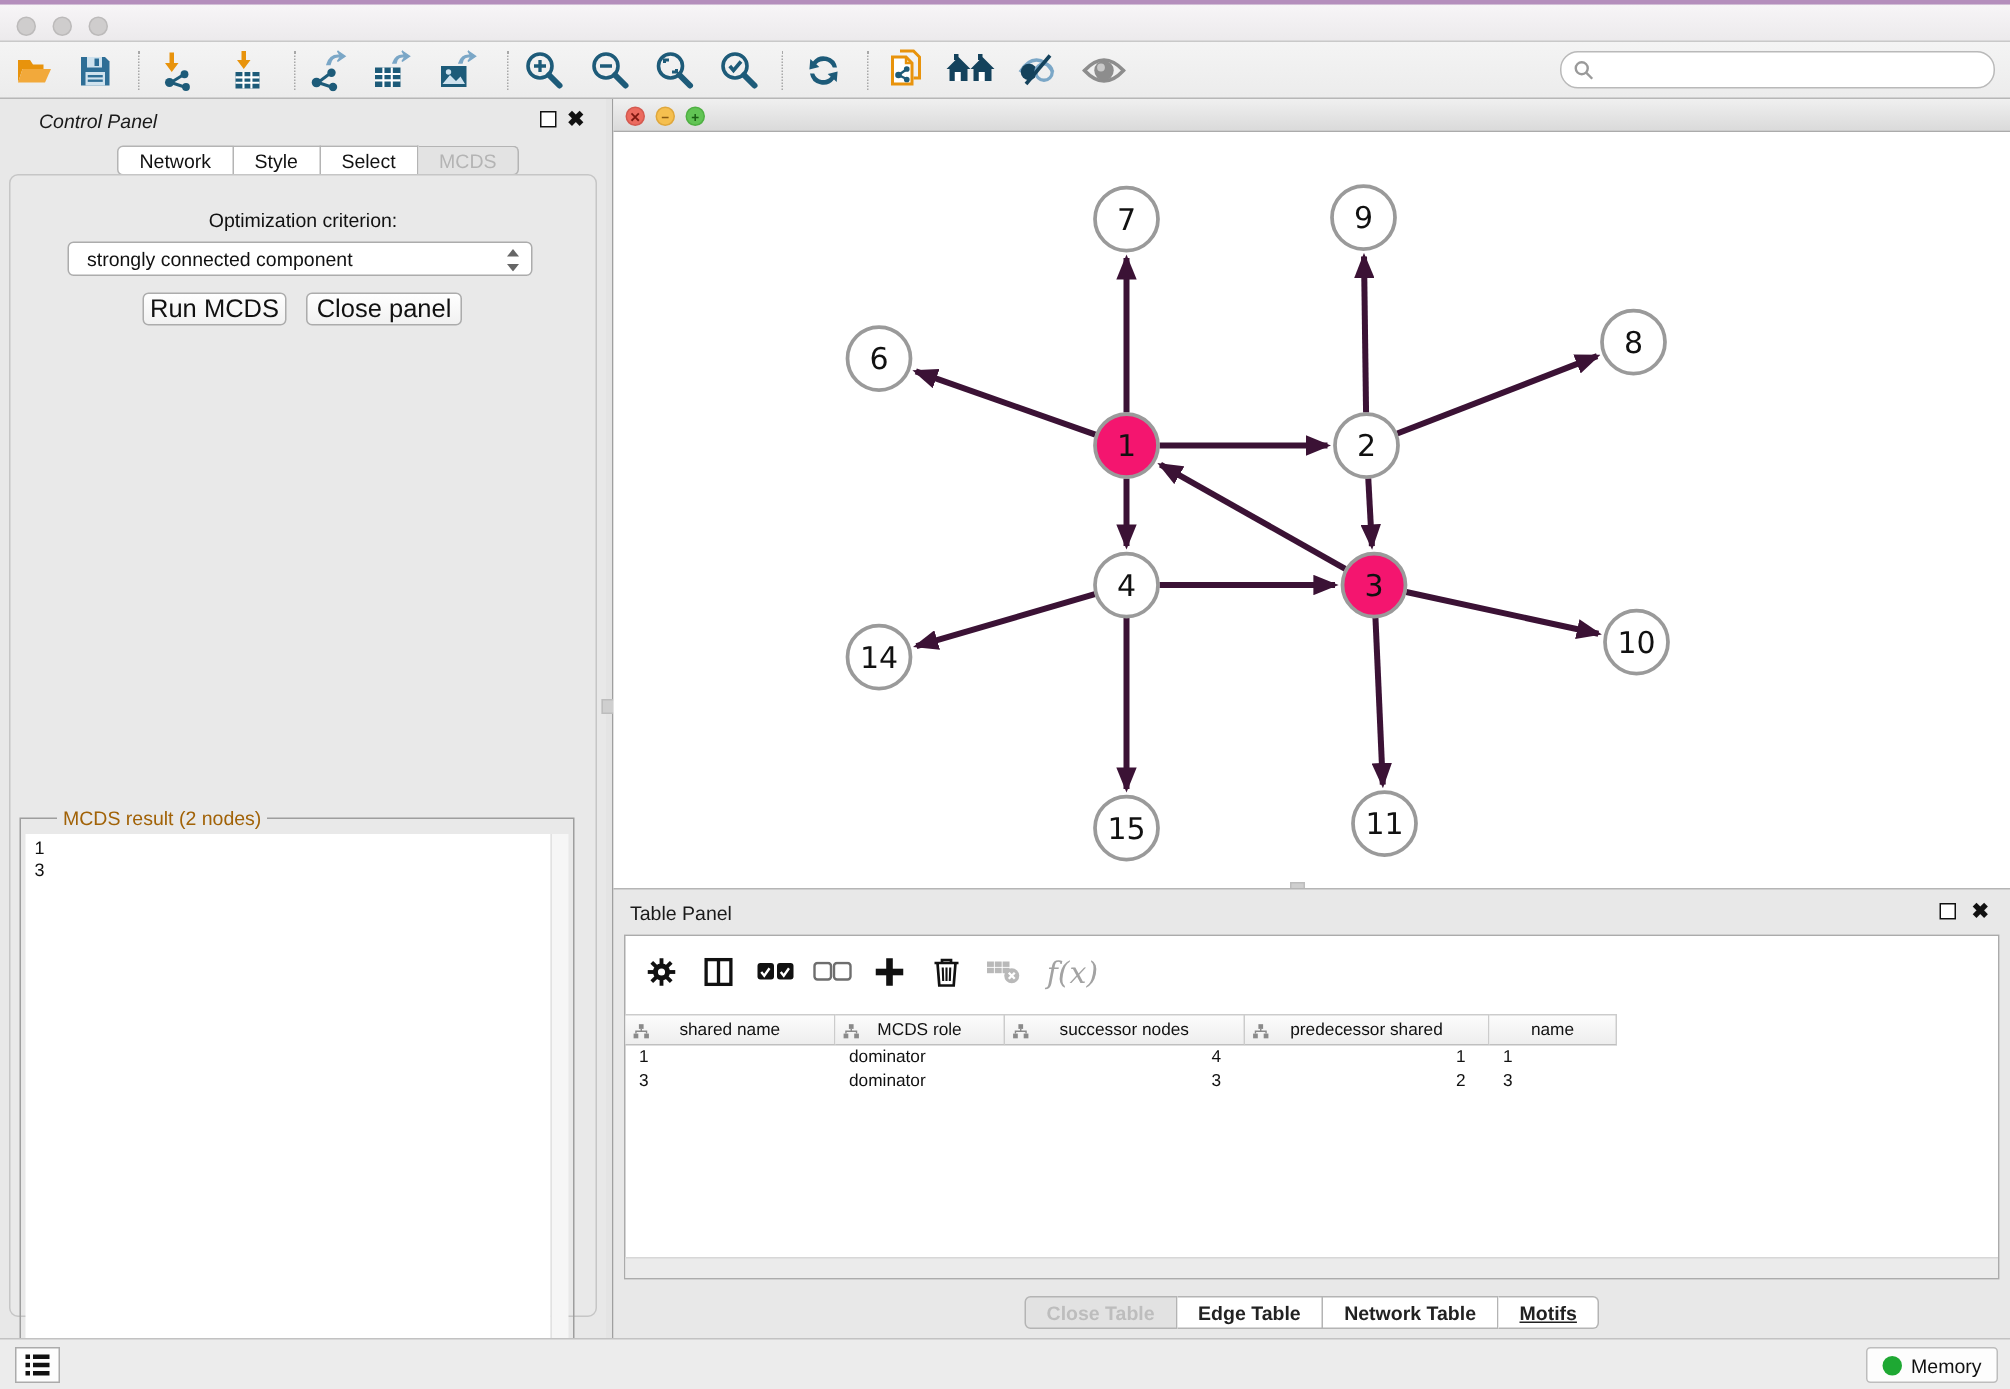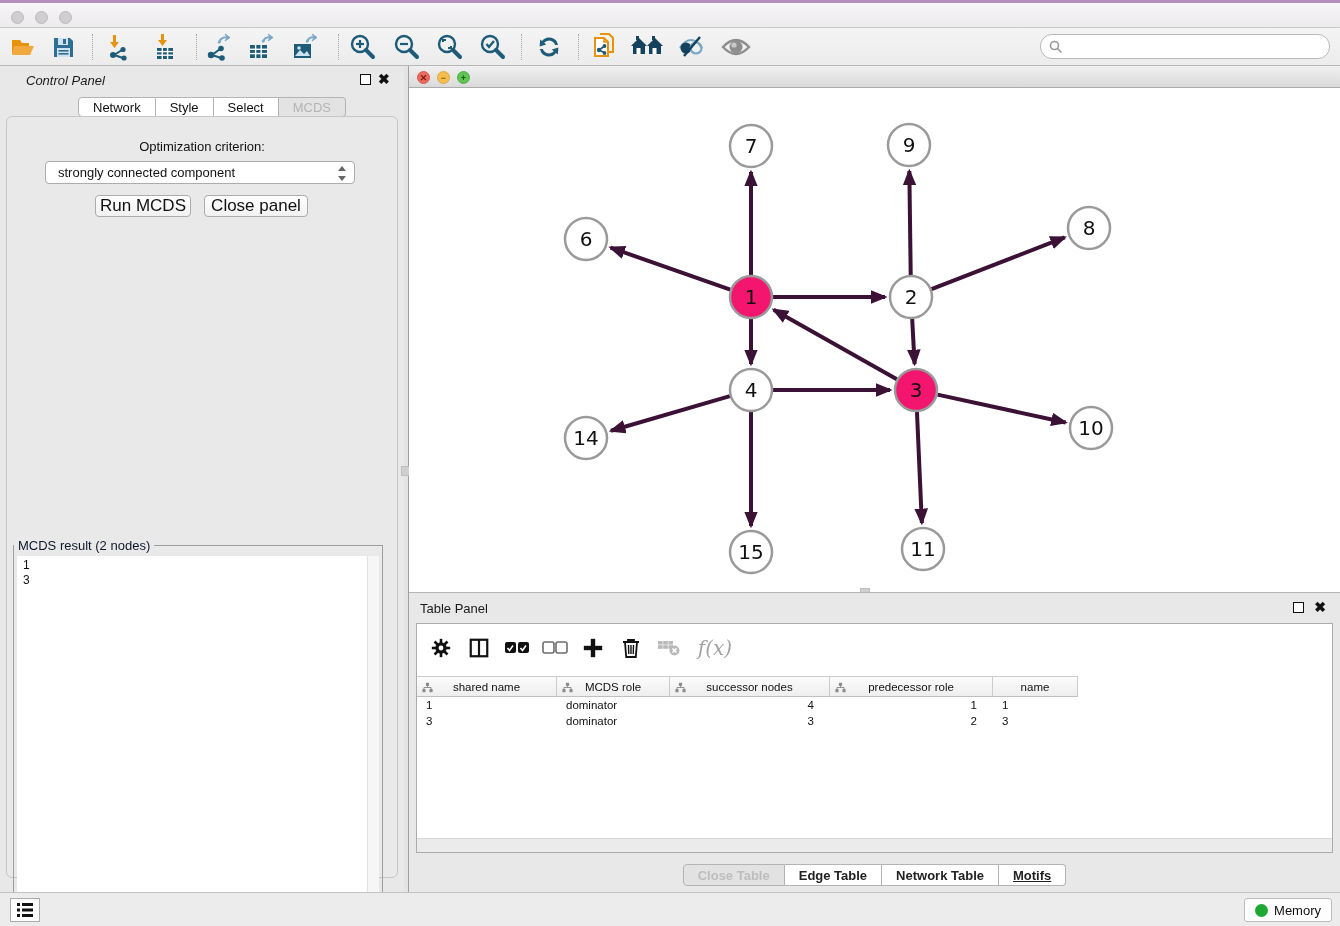--- a/index.html
+++ b/index.html
@@ -29,21 +29,21 @@
   .cp-tab:last-child { border-radius:0 4px 4px 0; }
   .cp-tab.active { background:#e3e3e3; color:#b4b4b4; }
   #cp-body { position:absolute; left:6px; top:50px; width:392px; height:762px; border:1px solid #c6c6c6; border-radius:6px; background:#e9e9e9; }
   #opt-label { position:absolute; left:0; top:22px; width:100%; text-align:center; font-size:13px; color:#111; }
   #criterion-select { position:absolute; left:38px; top:44px; width:310px; height:23px; background:#fff; border:1px solid #acacac; border-radius:4px; font-size:13px; display:flex; align-items:center; padding-left:12px; color:#111; }
   .stepper { position:absolute; right:7px; top:4px; }
   .cp-btn { position:absolute; top:78px; height:22px; background:linear-gradient(#ffffff,#f1f1f1); border:1px solid #acacac; border-radius:4px; font-size:17px; color:#111; display:flex; align-items:center; justify-content:center; }
   #run-btn { left:88px; width:96px; }
   #closep-btn { left:197px; width:104px; }
   #mcds-fieldset { position:absolute; left:6px; top:428px; width:370px; height:382px; border:1px solid #9e9e9e; }
-  #mcds-legend { position:absolute; left:0; top:-8px; background:#e9e9e9; padding:0 4px; font-size:13px; color:#0f172a; }
+  #mcds-legend { position:absolute; left:24px; top:-8px; background:#e9e9e9; padding:0 4px; font-size:13px; color:#a16207; }
   #mcds-text { position:absolute; left:3px; top:10px; right:15px; bottom:3px; background:#fff; font-size:12px; color:#111; padding:2px 0 0 6px; white-space:pre; line-height:15px; }
   #mcds-scroll { position:absolute; top:10px; right:3px; bottom:3px; width:12px; background:#f6f6f6; border-left:1px solid #e2e2e2; }
 
   
   #vsplit { left:404px; top:66px; width:5px; height:826px; background:#e4e4e4; border-right:1px solid #9f9f9f; }
   .grip { background:#cfcfcf; border:1px solid #bdbdbd; }
 
   
   #net-window { left:409px; top:66px; width:931px; height:526px; background:#fff; }
   #net-titlebar { position:absolute; left:0; top:0; width:100%; height:22px; background:linear-gradient(#f0f0f0,#dadada); border-bottom:1px solid #ababab; }
@@ -474,21 +474,21 @@
           </div>
           <div class="th" style="width: 163px;">
             <svg class="hier" width="11" height="11" viewBox="0 0 14 14">
               <g fill="#8a8a8a">
                 <rect x="5" y="1" width="4" height="4"></rect>
                 <rect x="0.5" y="9" width="4" height="4"></rect>
                 <rect x="9.5" y="9" width="4" height="4"></rect>
               </g>
               <path d="M7 5 v2 M2.5 9 v-2 h9 v2" stroke="#8a8a8a" stroke-width="1.2" fill="none"></path>
             </svg>
-            <span>predecessor role</span>
+            <span>predecessor shared</span>
           </div>
           <div class="th" style="width: 85px;">
             <span>name</span>
           </div>
         </div>
       <div id="tp-rows">
           <div class="trow" style="top: 74px;">
             <div class="td" style="width: 140px; text-align: left; padding: 1px 0px 0px 9px;">1</div>
             <div class="td" style="width: 113px; text-align: left; padding: 1px 0px 0px 9px;">dominator</div>
             <div class="td" style="width: 160px; text-align: right; padding: 1px 16px 0px 0px;">4</div>

